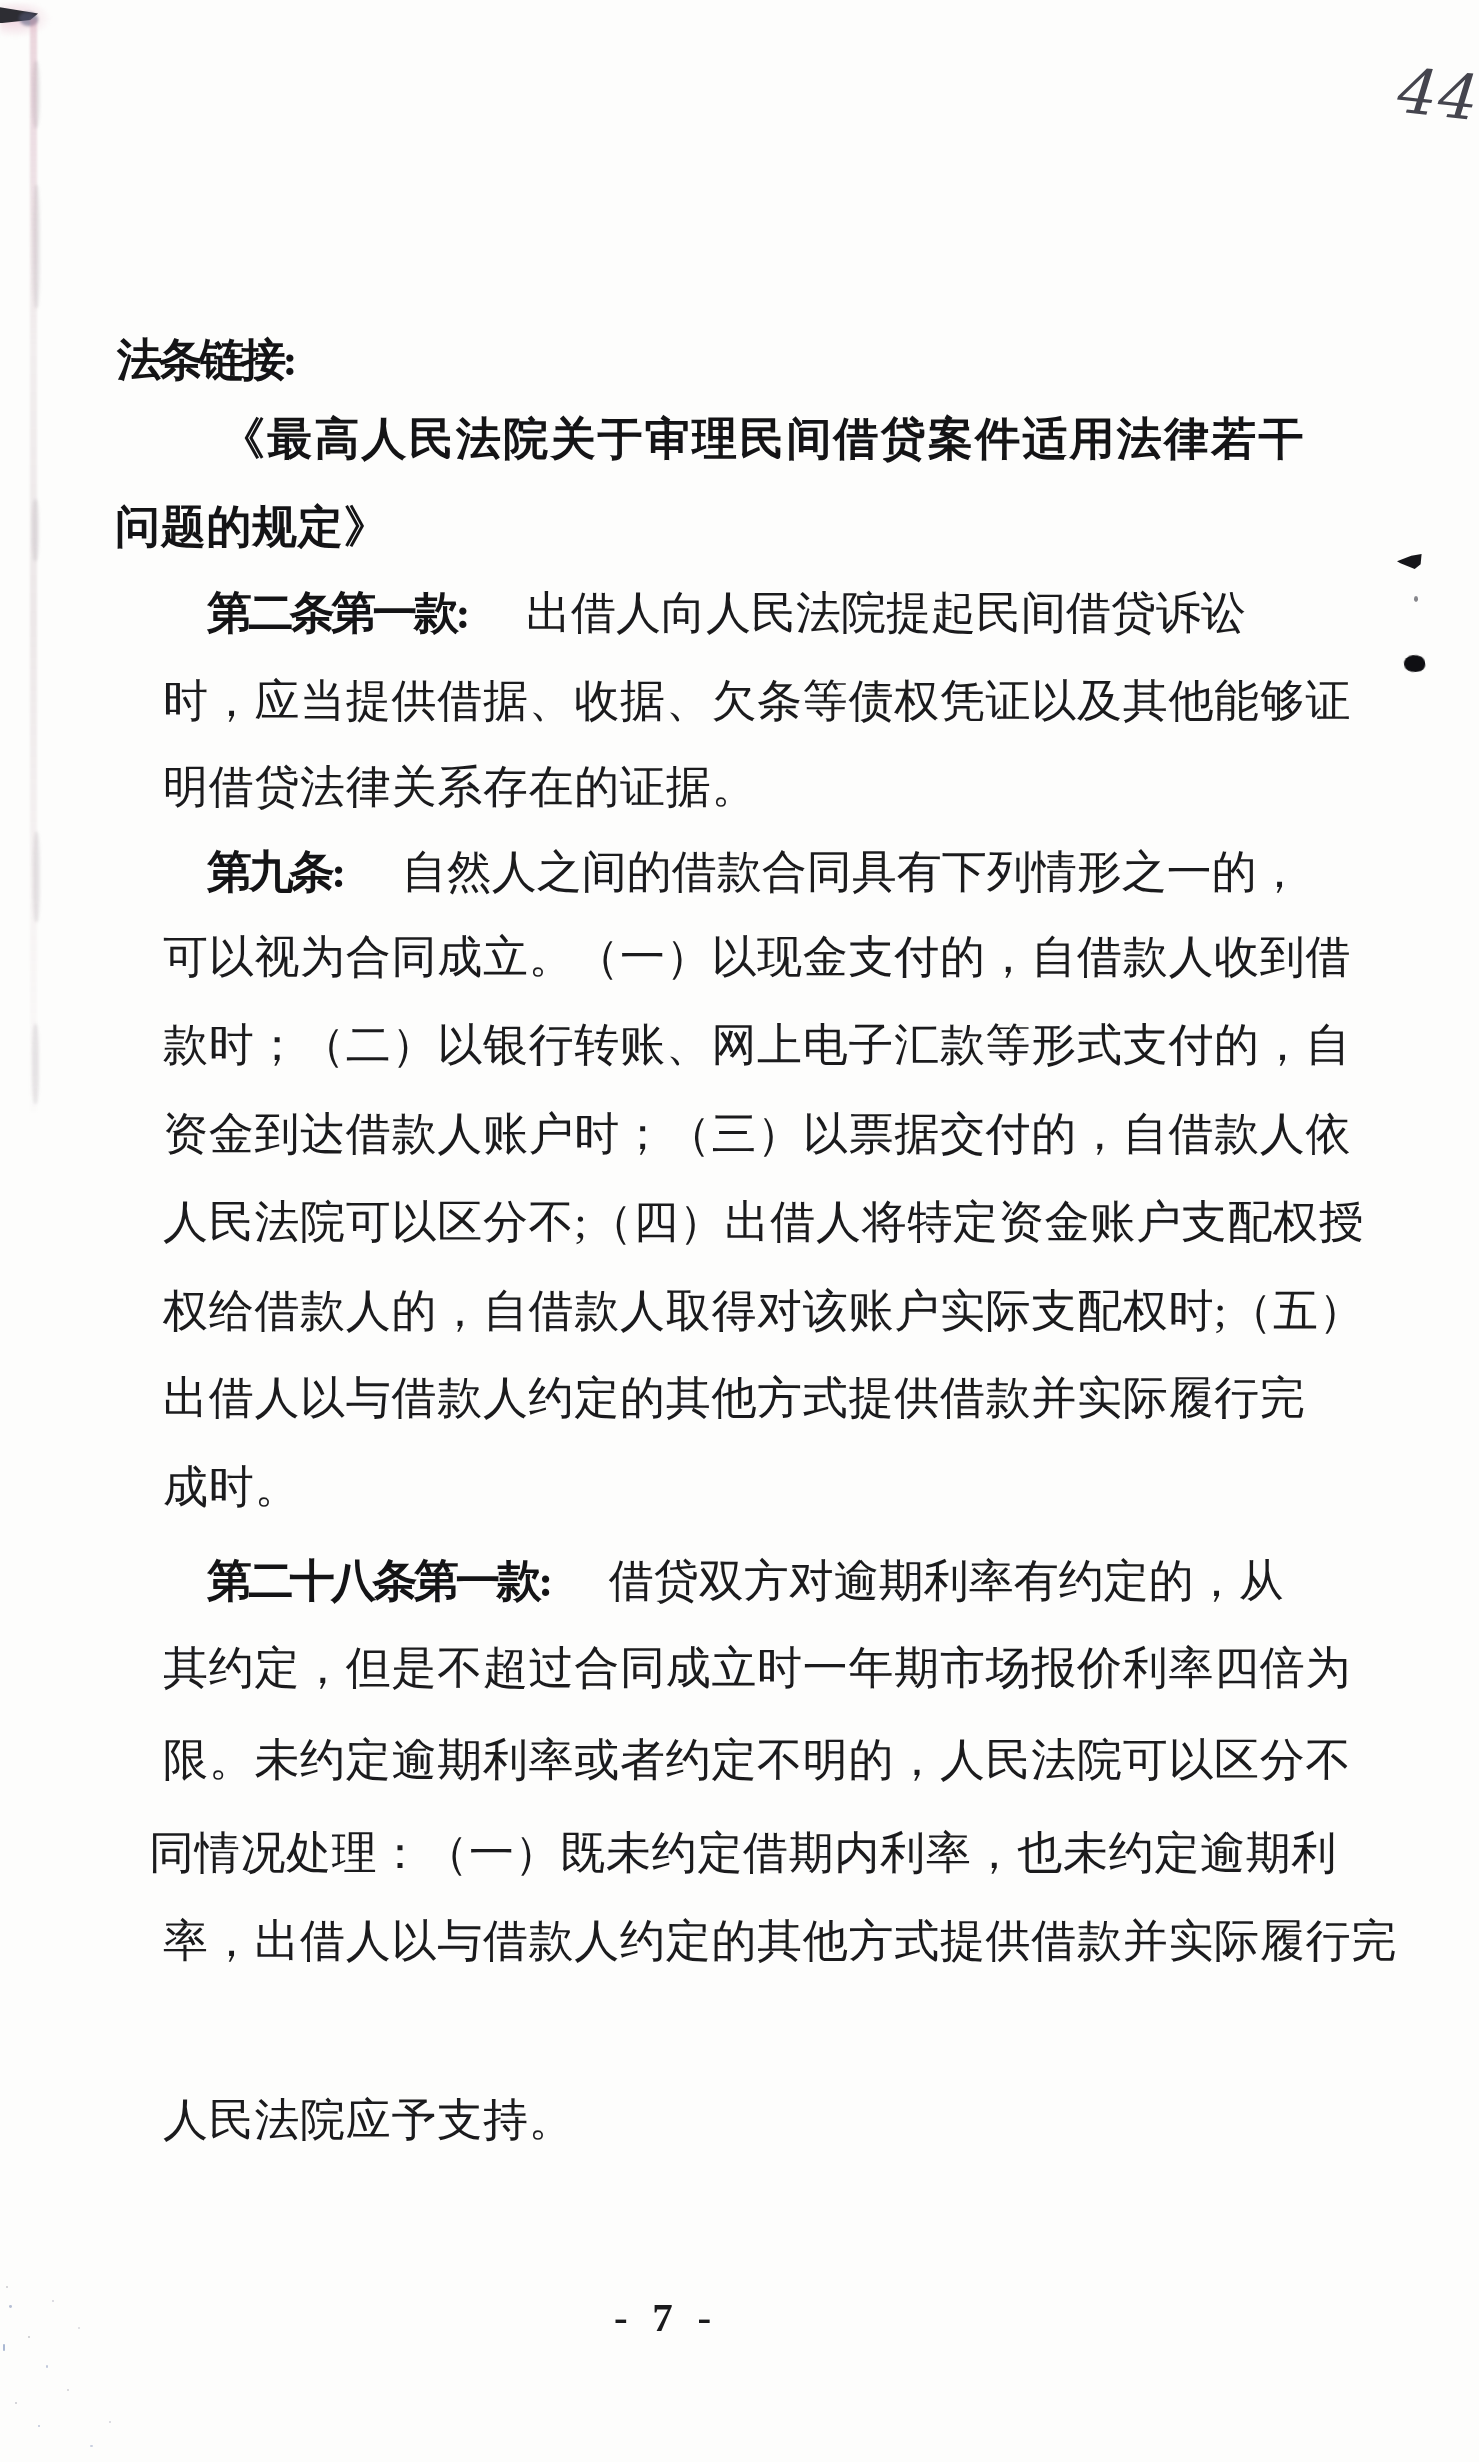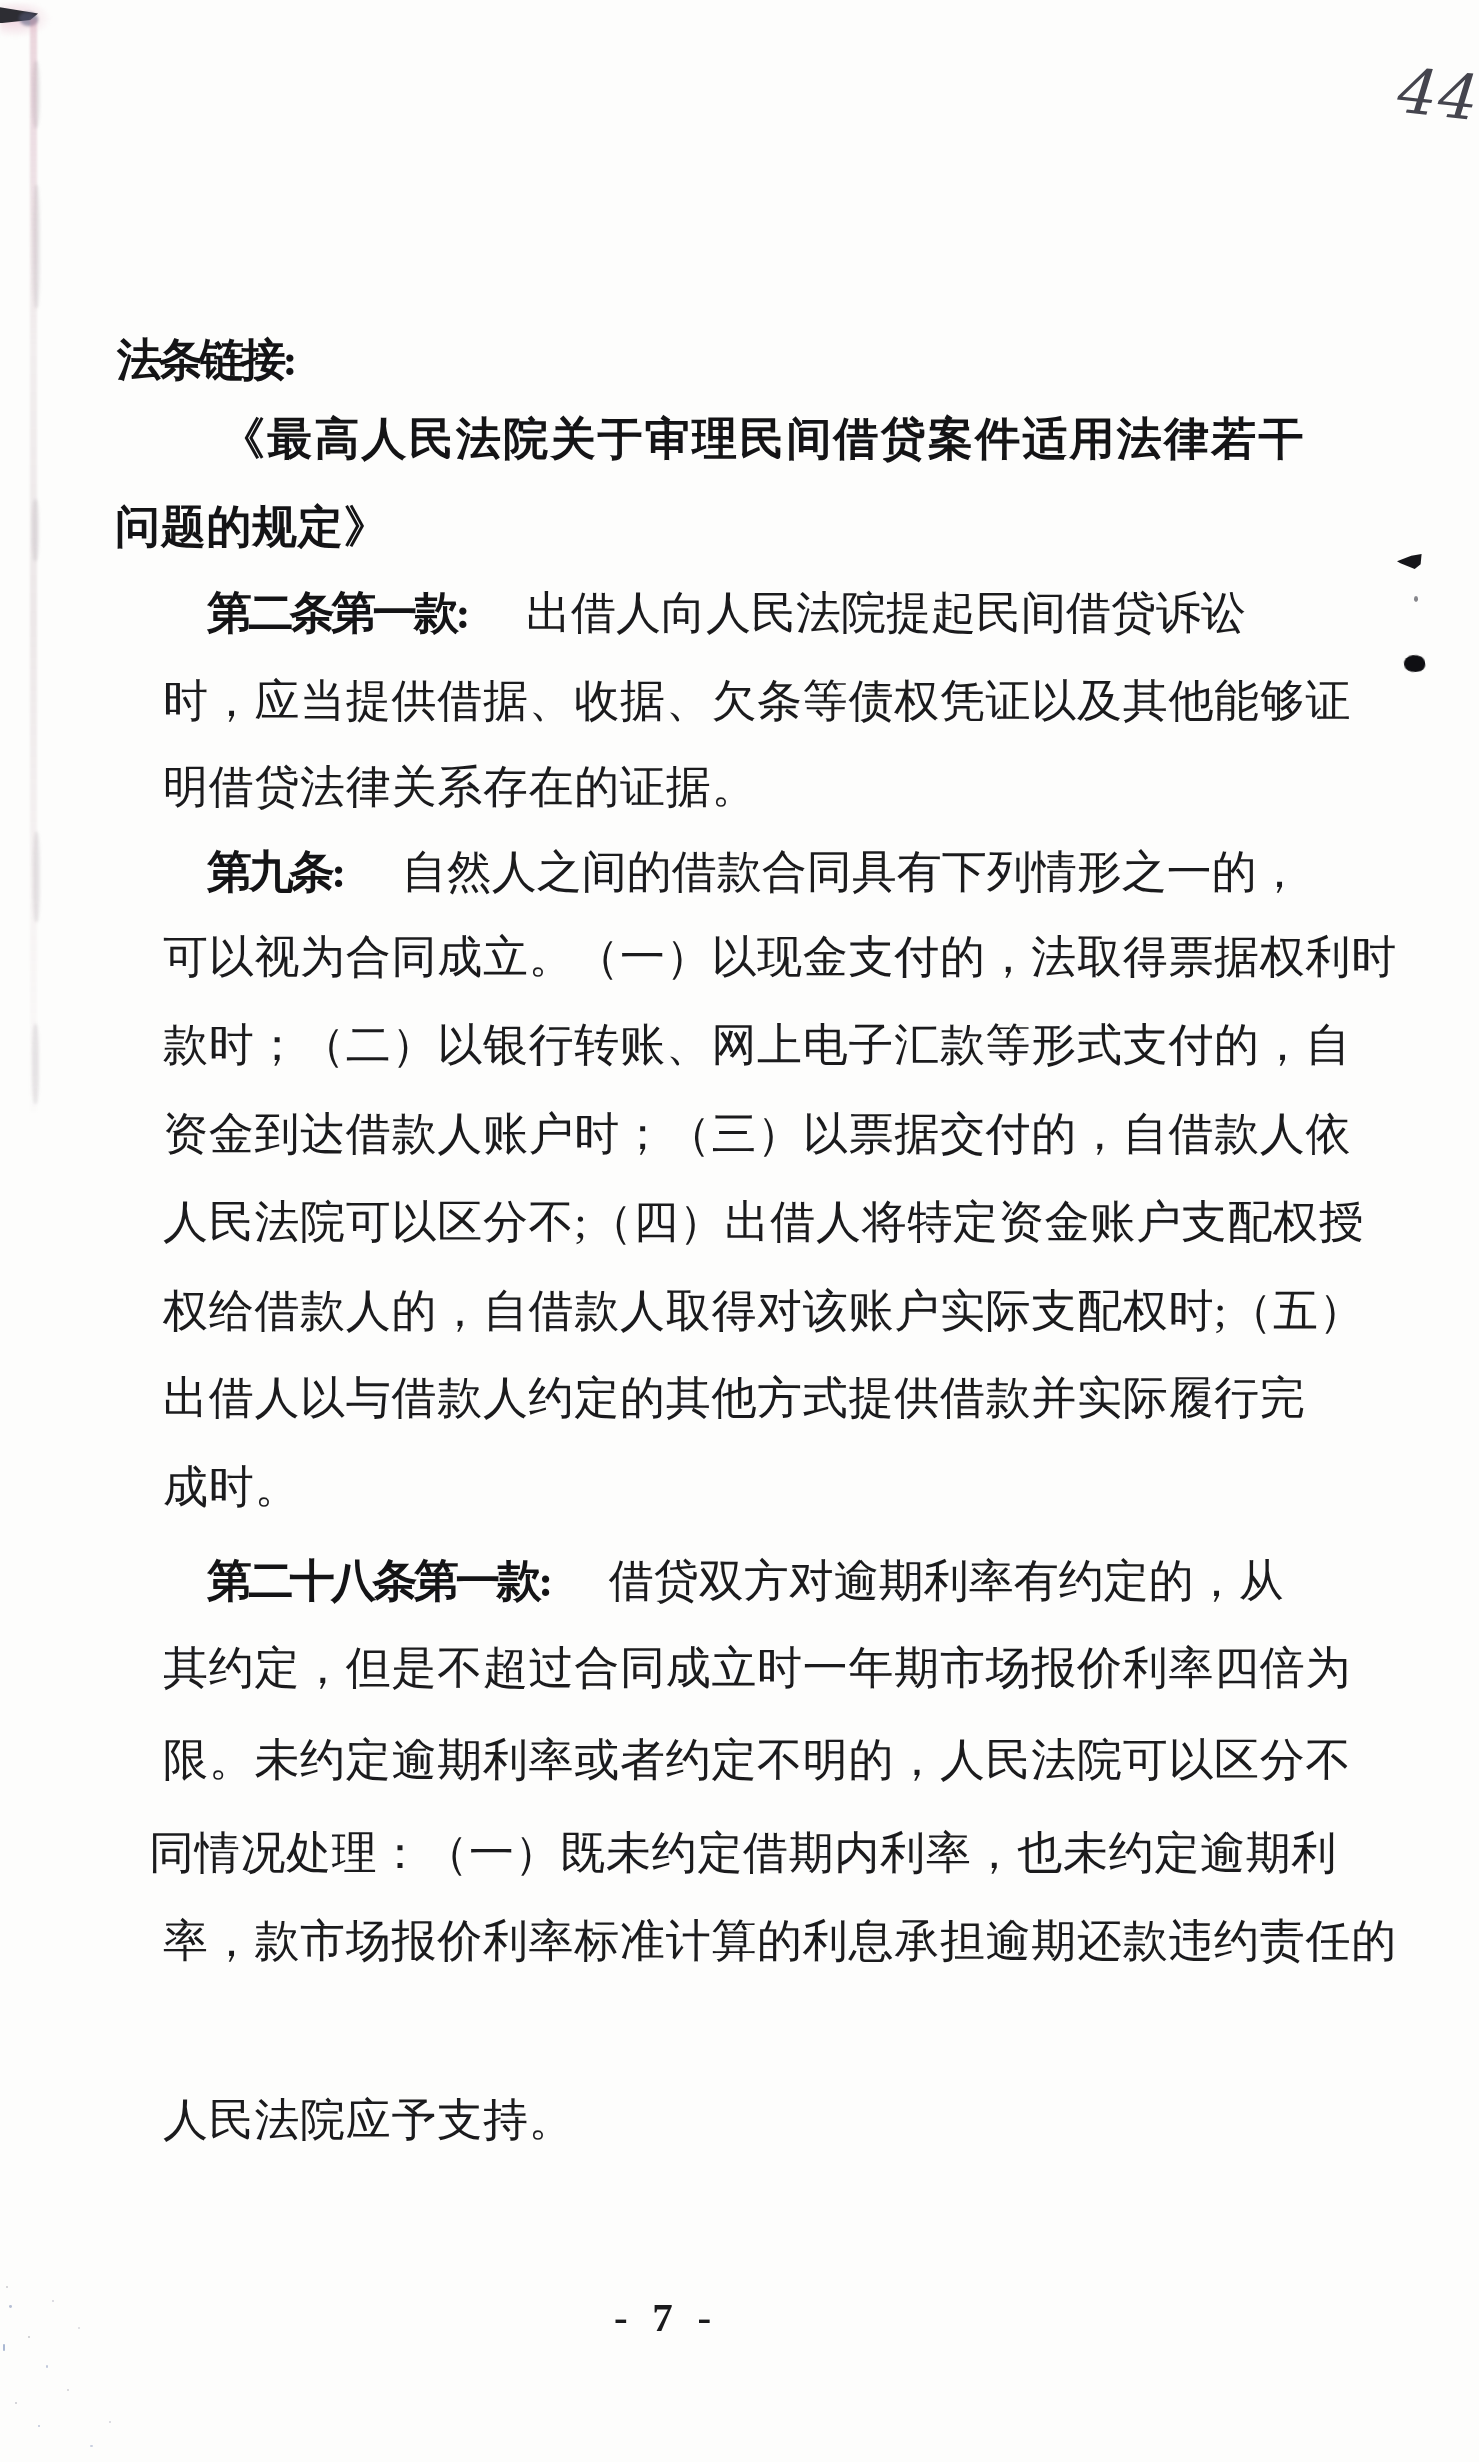--- a/index.html
+++ b/index.html
@@ -151,21 +151,21 @@
   <div class="line t3" style="top:504px;left:67px"><span class="seg b">问题的规定》</span><span class="seg n"></span></div>
 
   <div class="line r2" style="top:590px;left:159px"><span class="seg b">第二条第一款:</span><span class="seg n"> 出借人向人民法院提起民间借贷诉讼</span></div>
 
   <div class="line" style="top:678px;left:67px"><span class="seg b"></span><span class="seg n">时，应当提供借据、收据、欠条等债权凭证以及其他能够证</span></div>
 
   <div class="line" style="top:764px;left:67px"><span class="seg b"></span><span class="seg n">明借贷法律关系存在的证据。</span></div>
 
   <div class="line r2" style="top:849px;left:159px"><span class="seg b">第九条:</span><span class="seg n"> 自然人之间的借款合同具有下列情形之一的，</span></div>
 
-  <div class="line" style="top:934px;left:67px"><span class="seg b"></span><span class="seg n">可以视为合同成立。（一）以现金支付的，法取得票据权利时</span></div>
+  <div class="line" style="top:934px;left:67px"><span class="seg b"></span><span class="seg n">可以视为合同成立。（一）以现金支付的，自借款人收到借</span></div>
 
   <div class="line" style="top:1022px;left:67px"><span class="seg b"></span><span class="seg n">款时；（二）以银行转账、网上电子汇款等形式支付的，自</span></div>
 
   <div class="line" style="top:1111px;left:67px"><span class="seg b"></span><span class="seg n">资金到达借款人账户时；（三）以票据交付的，自借款人依</span></div>
 
   <div class="line" style="top:1199px;left:67px"><span class="seg b"></span><span class="seg n">人民法院可以区分不;（四）出借人将特定资金账户支配权授</span></div>
 
   <div class="line" style="top:1288px;left:67px"><span class="seg b"></span><span class="seg n">权给借款人的，自借款人取得对该账户实际支配权时;（五）</span></div>
 
   <div class="line" style="top:1375px;left:67px"><span class="seg b"></span><span class="seg n">出借人以与借款人约定的其他方式提供借款并实际履行完</span></div>
@@ -173,21 +173,21 @@
   <div class="line" style="top:1464px;left:67px"><span class="seg b"></span><span class="seg n">成时。</span></div>
 
   <div class="line r2" style="top:1558px;left:159px"><span class="seg b">第二十八条第一款:</span><span class="seg n"> 借贷双方对逾期利率有约定的，从</span></div>
 
   <div class="line" style="top:1645px;left:67px"><span class="seg b"></span><span class="seg n">其约定，但是不超过合同成立时一年期市场报价利率四倍为</span></div>
 
   <div class="line" style="top:1737px;left:67px"><span class="seg b"></span><span class="seg n">限。未约定逾期利率或者约定不明的，人民法院可以区分不</span></div>
 
   <div class="line" style="top:1830px;left:53px"><span class="seg b"></span><span class="seg n">同情况处理：（一）既未约定借期内利率，也未约定逾期利</span></div>
 
-  <div class="line" style="top:1918px;left:67px"><span class="seg b"></span><span class="seg n">率，款市场报价利率标准计算的利息承担逾期还款违约责任的</span></div>
+  <div class="line" style="top:1918px;left:67px"><span class="seg b"></span><span class="seg n">率，出借人以与借款人约定的其他方式提供借款并实际履行完</span></div>
 
 
   <div class="line" style="top:2097px;left:67px"><span class="seg b"></span><span class="seg n">人民法院应予支持。</span></div>
 
   <div class="pagenum">- 7 -</div>
 
 </div>
 
 
 </body></html>

